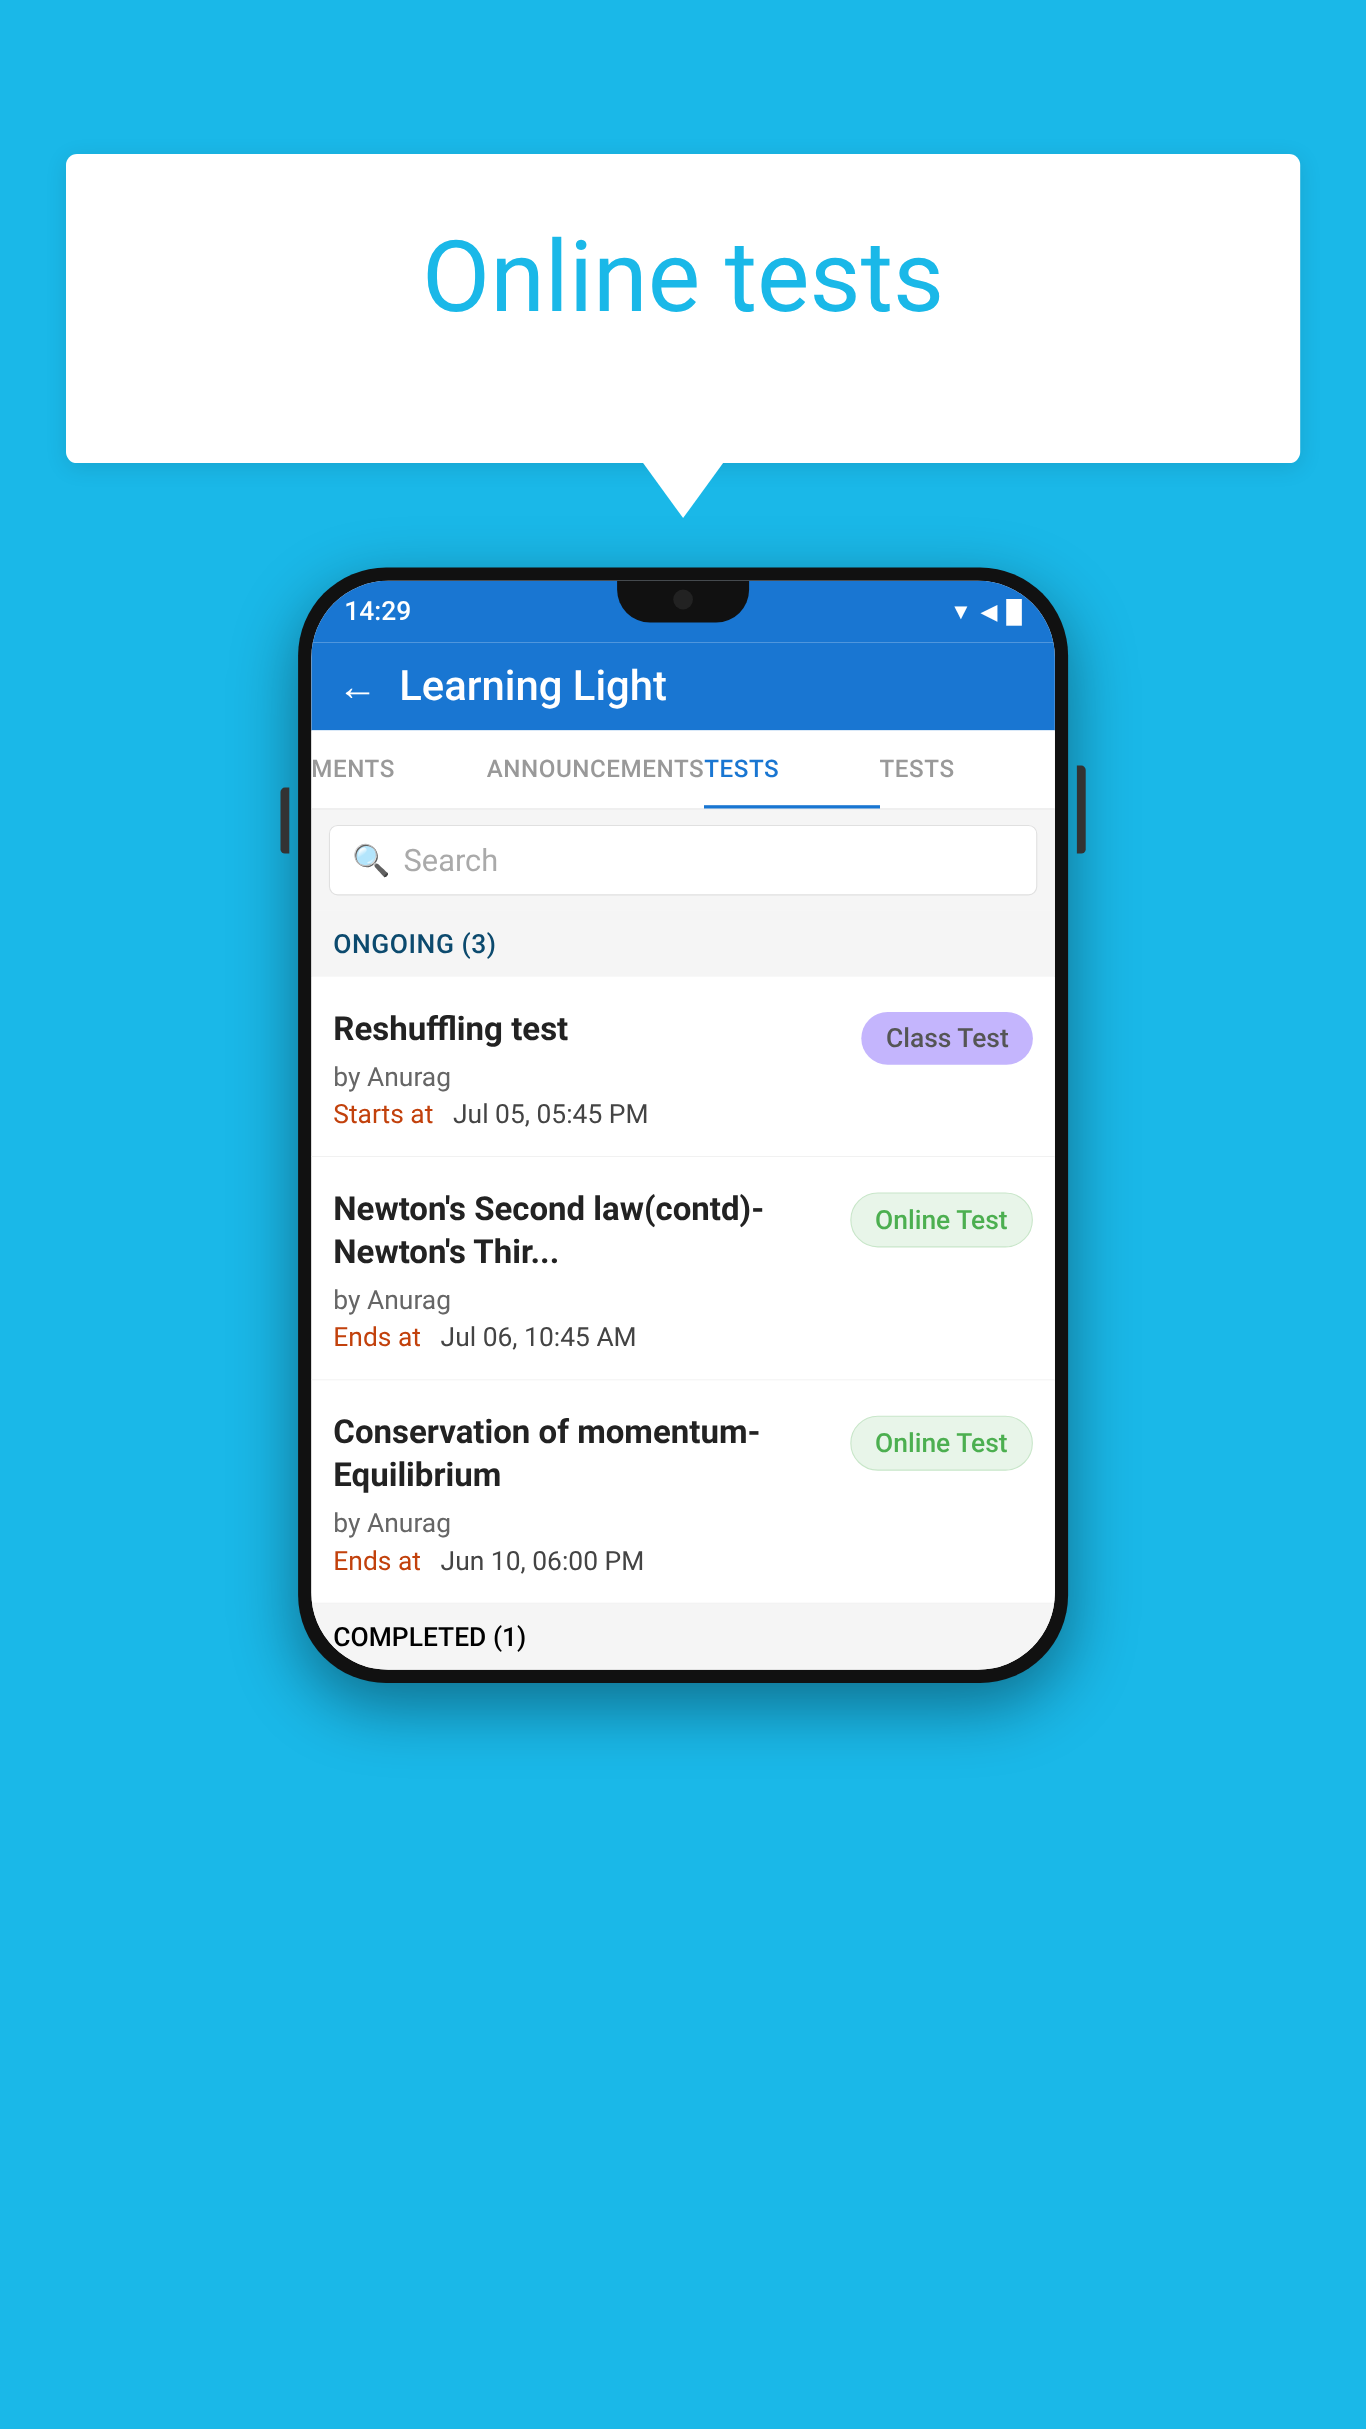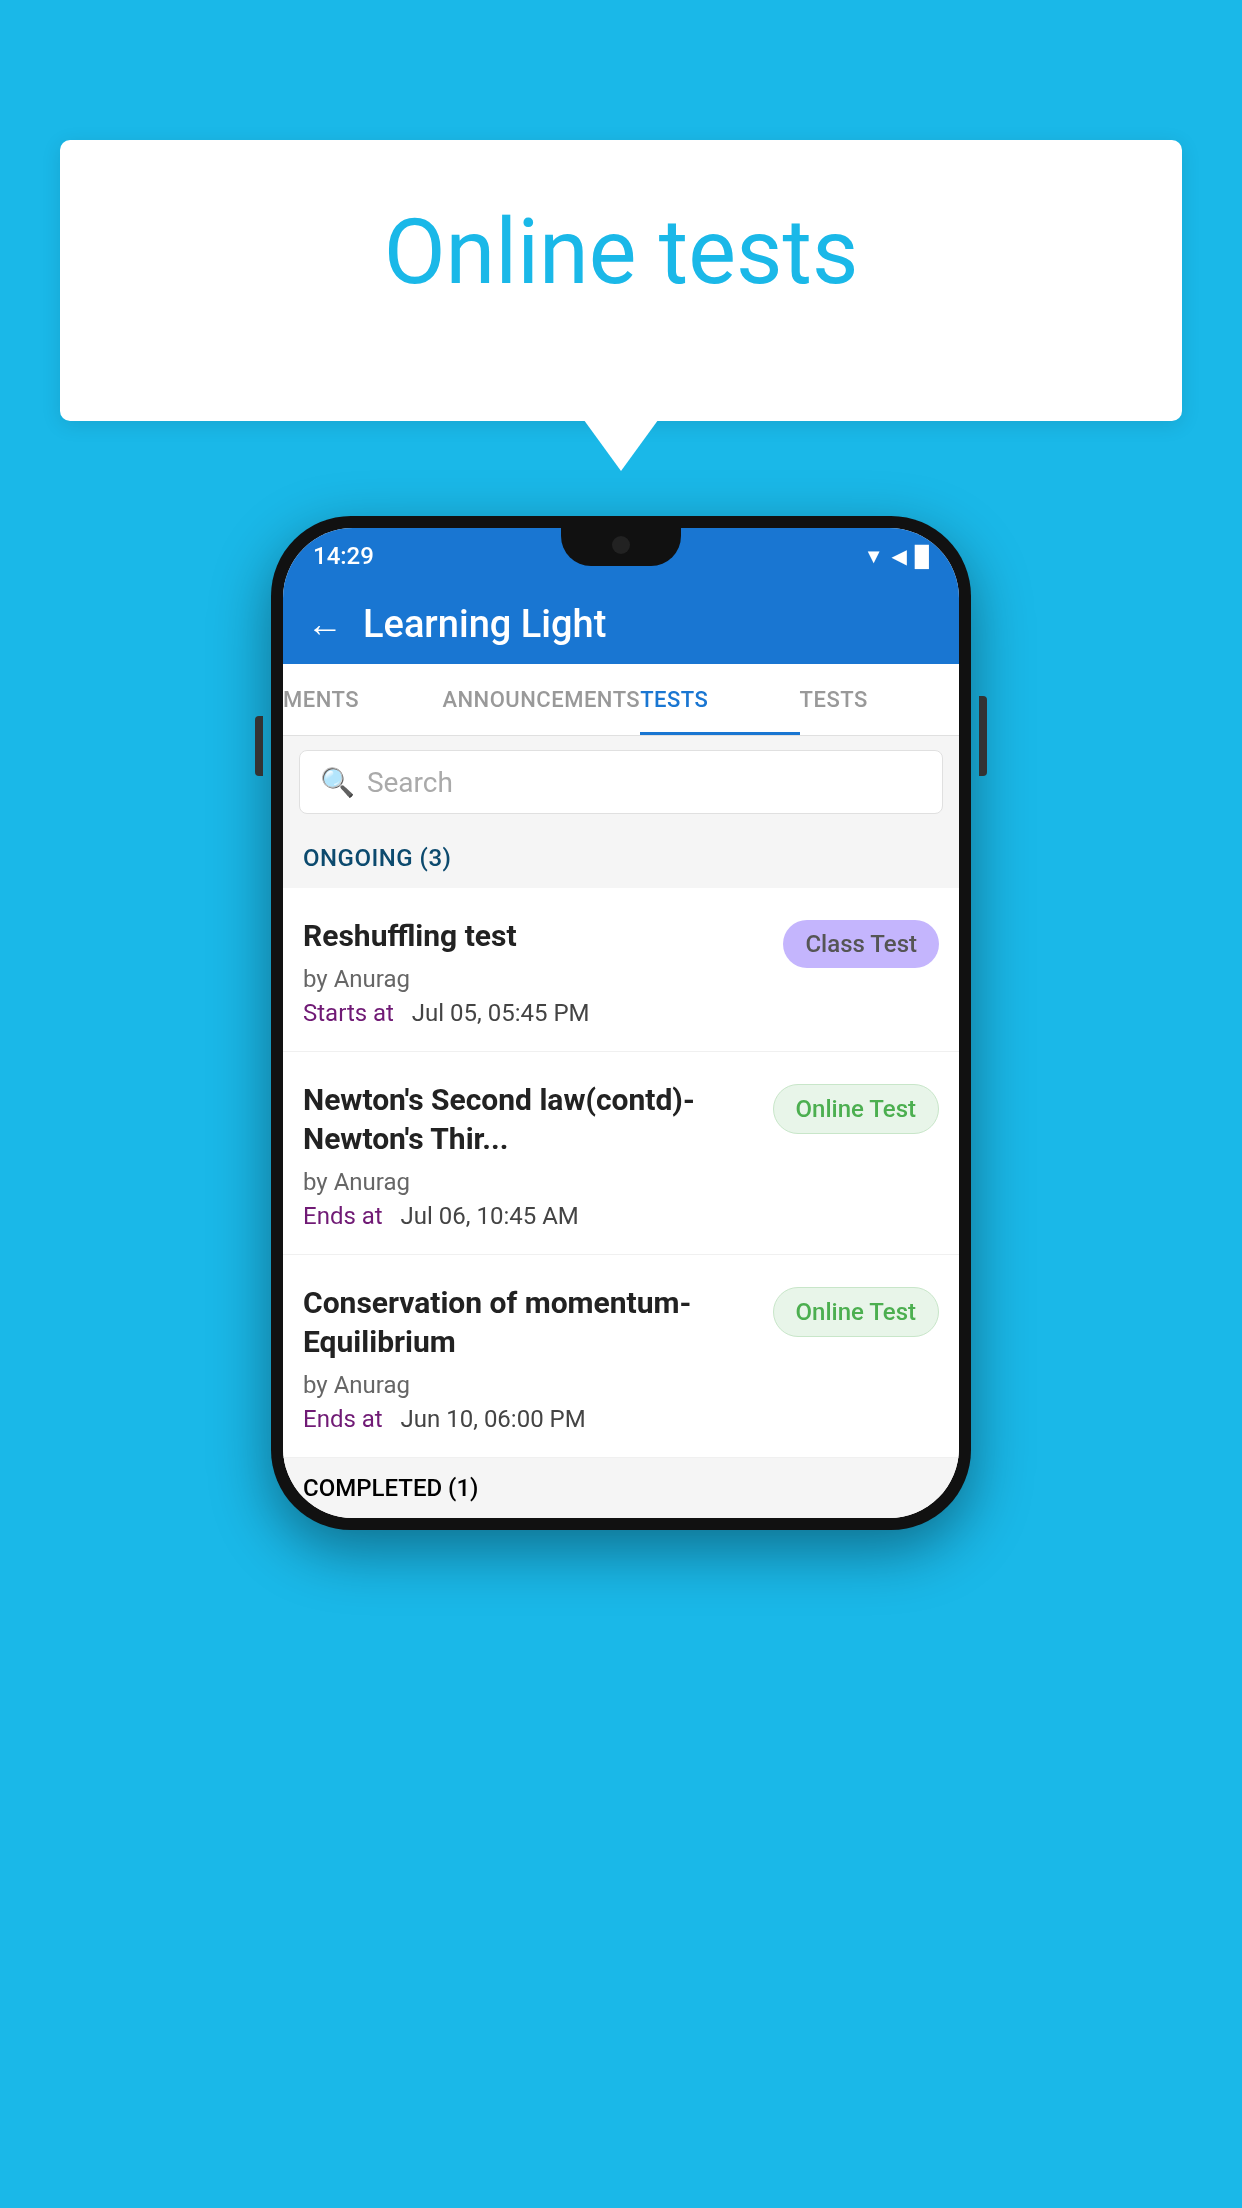--- a/index.html
+++ b/index.html
@@ -249,21 +249,21 @@
       color: #666;
       margin-bottom: 6px;
     }
 
     .test-time {
       font-size: 24px;
       color: #666;
     }
 
     .test-time .time-label {
-      color: #701a75;
+      color: #c2410c;
     }
 
     .test-time .time-value {
       color: #444;
     }
 
     
     .badge {
       border-radius: 30px;
       padding: 10px 22px;

